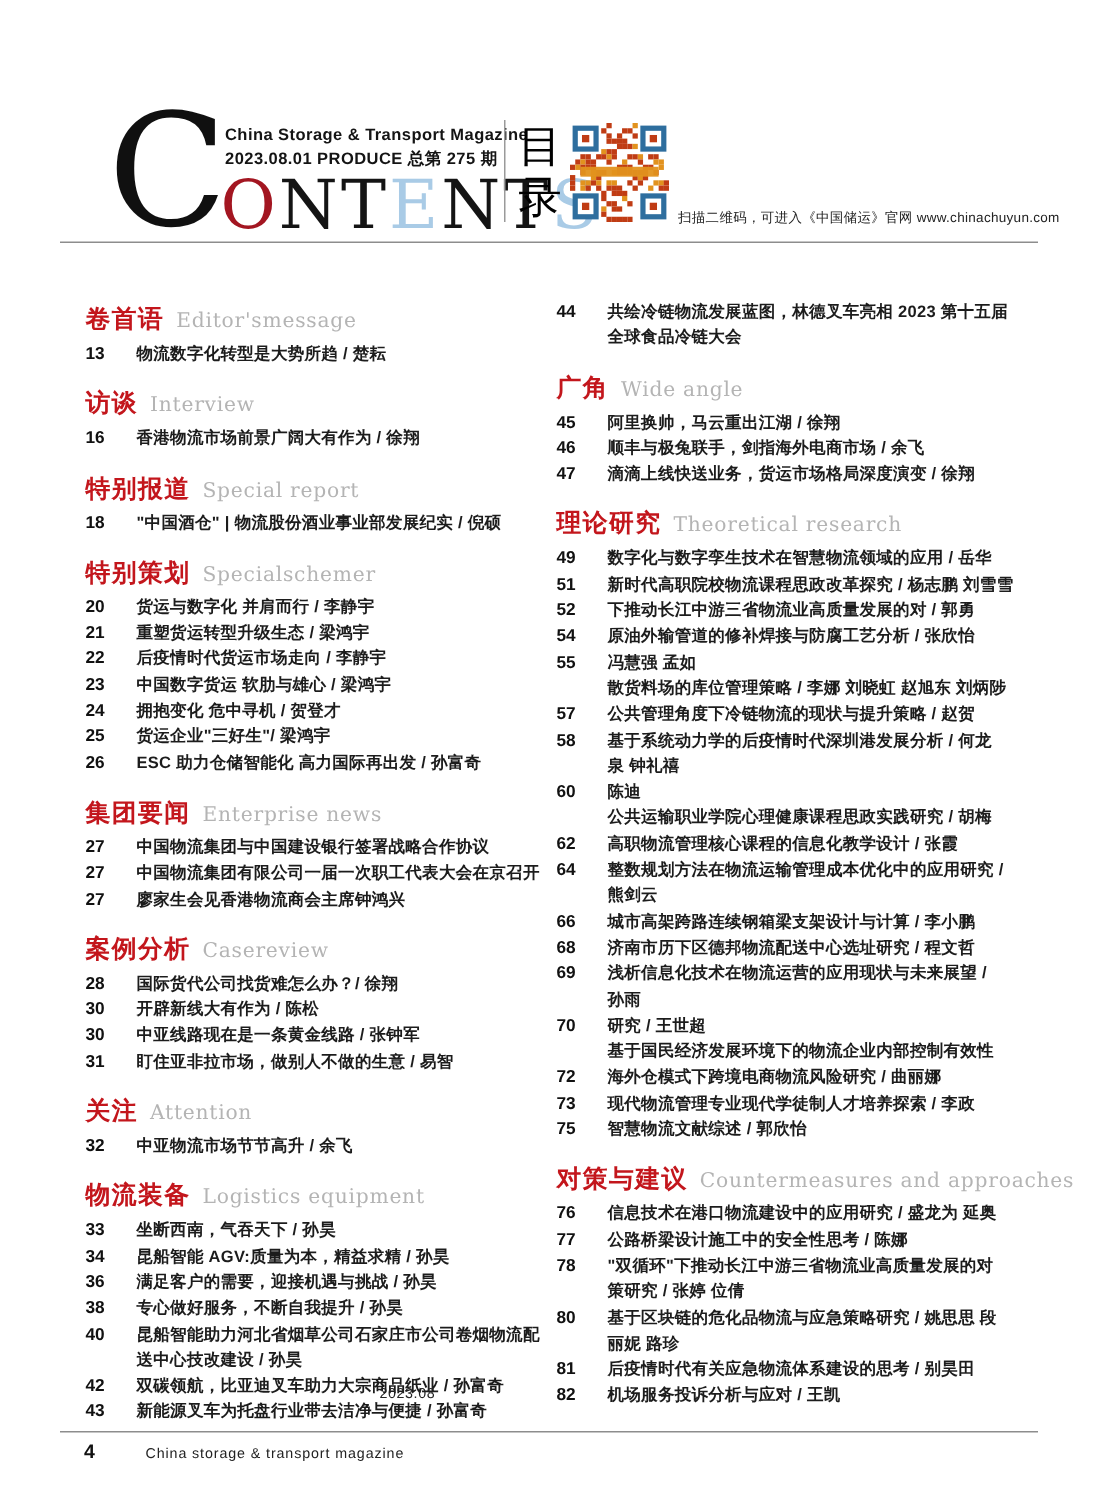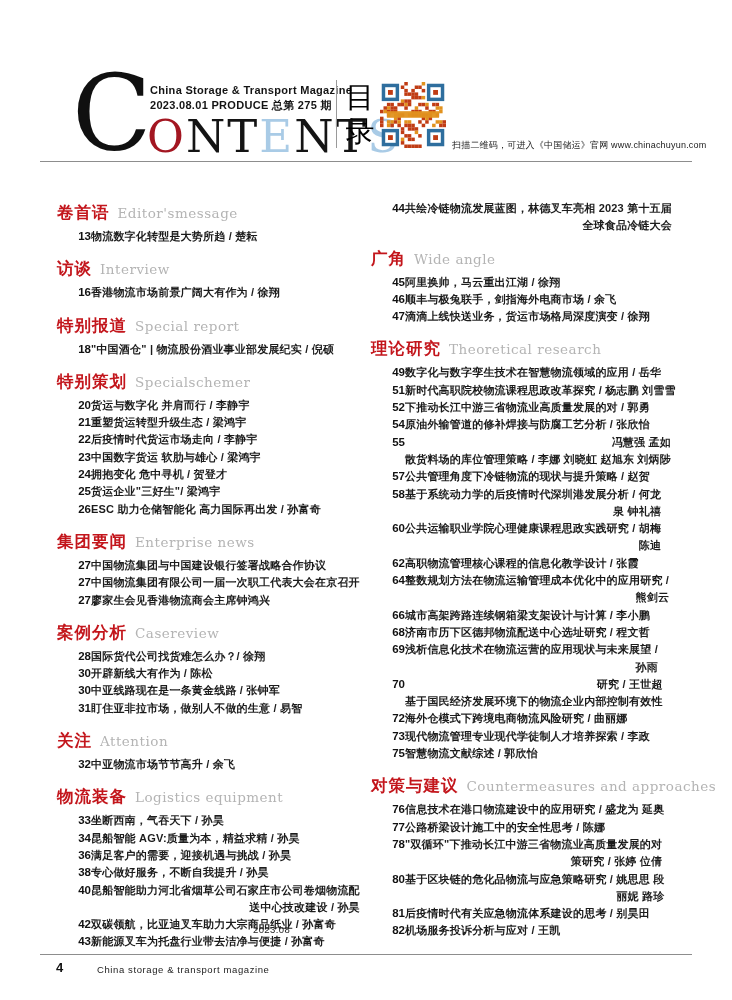--- a/index.html
+++ b/index.html
@@ -20,21 +20,21 @@
   .hdr-rule{position:absolute;left:40px;top:161px;width:652px;height:1px;background:#8d8d8d;}
   
   .columns{position:absolute;left:57px;top:184px;width:645px;display:flex;gap:14px;margin-top:16px;}
   .col{display:block;}
   .col-left{width:300px;}
   .col-right{width:318px;}
   .section-head{margin:13px 0 4px 0;white-space:nowrap;}
   .section-head.first{margin-top:2px;}
   .sec-zh{font-size:16.5px;font-weight:bold;color:#c3161c;letter-spacing:1px;}
   .sec-en{font-family:"DejaVu Serif","Liberation Serif",serif;font-size:13.5px;color:#b4b4b4;margin-left:8px;letter-spacing:.5px;}
-  .item{display:flex;align-items:flex-start;text-align:right;}
+  .item{display:flex;align-items:flex-start;}
   .item .num{flex:0 0 34px;font-size:11.5px;font-weight:bold;line-height:17.3px;color:#111;}
   .tl{font-size:11px;font-weight:600;line-height:17.3px;color:#1c1c1c;white-space:nowrap;letter-spacing:.2px;}
   
   .ft-rule{position:absolute;left:40px;top:954px;width:652px;height:1px;background:#8d8d8d;}
   .ft-page{position:absolute;left:56px;top:960px;font-size:13px;font-weight:bold;color:#111;}
   .ft-mag{position:absolute;left:97px;top:964px;font-size:9.5px;color:#222;letter-spacing:.6px;}
   .ft-issue{position:absolute;left:253px;top:924px;font-size:9.5px;color:#222;letter-spacing:.4px;}
 </style>
 </head>
 <body>
@@ -403,22 +403,22 @@
         <div class="item">
           <div class="num">58</div>
           <div>
             <div class="tl">基于系统动力学的后疫情时代深圳港发展分析 / 何龙</div>
             <div class="tl">泉 钟礼禧</div>
           </div>
         </div>
         <div class="item">
           <div class="num">60</div>
           <div>
+            <div class="tl">陈迪</div>
             <div class="tl">公共运输职业学院心理健康课程思政实践研究 / 胡梅</div>
-            <div class="tl">陈迪</div>
           </div>
         </div>
         <div class="item">
           <div class="num">62</div>
           <div>
             <div class="tl">高职物流管理核心课程的信息化教学设计 / 张霞</div>
           </div>
         </div>
         <div class="item">
           <div class="num">64</div>

